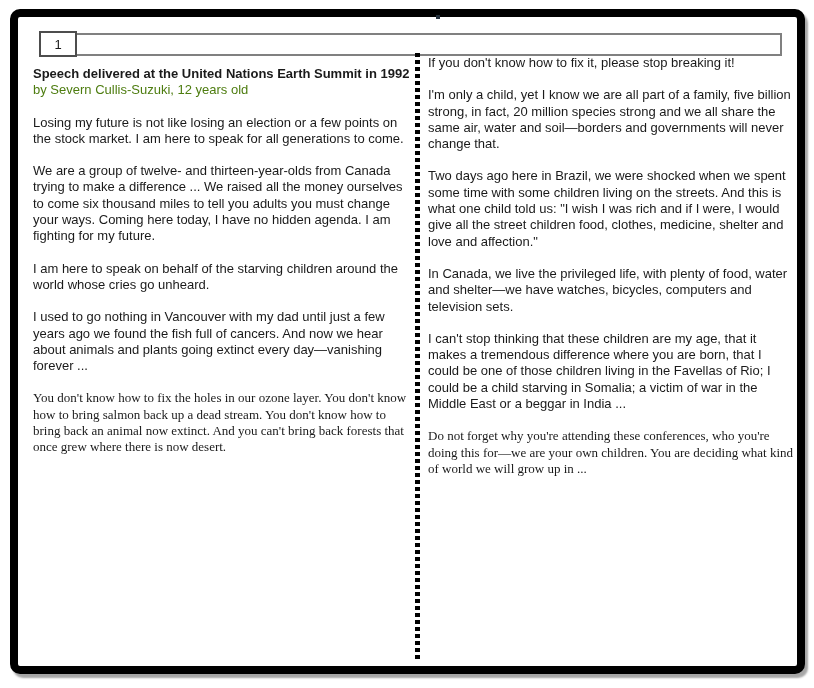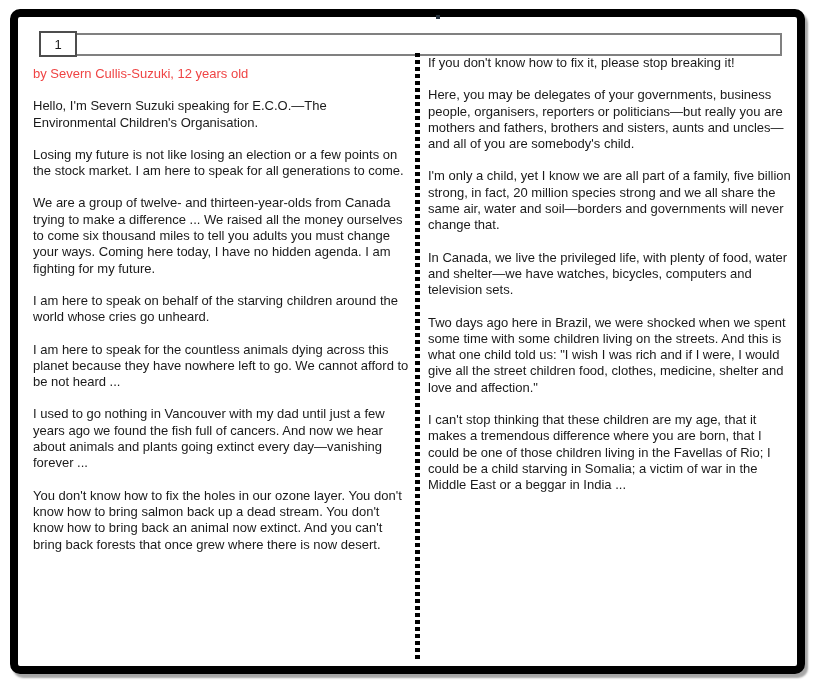--- a/index.html
+++ b/index.html
@@ -39,64 +39,63 @@
   }
   .col-left  { width:377px; padding-top:13px; }
   .col-right { flex:1; padding-top:2px; margin-left:8px; padding-right:2px; }
 
   .divider {
     width:5px; margin-left:5px; flex:0 0 5px;
     background:repeating-linear-gradient(180deg, #000 0px, #000 4px, #fff 4px, #fff 7px);
   }
 
   .doc-title { font-size:13px; font-weight:bold; color:#1a1a1a; line-height:16.3px; }
-  .doc-byline { font-size:13px; color:#ef4444; line-height:16.3px; margin-bottom:16px; }
+  .doc-byline { font-size:13px; color:#4d7c0f; line-height:16.3px; margin-bottom:16px; }
   .col-left p, .col-right p {
     font-size:13px; color:#1a1a1a; line-height:16.3px; margin:0 0 16px 0;
   }
-  .col-left p:last-child, .col-right p:last-child { margin-bottom:0; }
+  .col-left p:last-child, .col-right p:last-child { margin-bottom:0;font-family:Liberation Serif, serif; }
 </style>
 </head>
 <body>
 
 <div class="canvas">
   <div class="stray-mark"></div>
 
   <div class="frame">
 
     <div class="topbar">
       <div class="qnum-box">
         <span>1</span>
       </div>
       <input class="answer-bar" type="text" value="" style="">
     </div>
 
     <div class="columns">
 
       <div class="col-left">
+        <div class="doc-title">Speech delivered at the United Nations Earth Summit in 1992</div>
         <div class="doc-byline">by Severn Cullis-Suzuki, 12 years old</div>
         <div>
-            <p>Hello, I'm Severn Suzuki speaking for E.C.O.—The Environmental Children's Organisation.</p>
             <p>Losing my future is not like losing an election or a few points on the stock market. I am here to speak for all generations to come.</p>
             <p>We are a group of twelve- and thirteen-year-olds from Canada trying to make a difference ... We raised all the money ourselves to come six thousand miles to tell you adults you must change your ways. Coming here today, I have no hidden agenda. I am fighting for my future.</p>
             <p>I am here to speak on behalf of the starving children around the world whose cries go unheard.</p>
-            <p>I am here to speak for the countless animals dying across this planet because they have nowhere left to go. We cannot afford to be not heard ...</p>
             <p>I used to go nothing in Vancouver with my dad until just a few years ago we found the fish full of cancers. And now we hear about animals and plants going extinct every day—vanishing forever ...</p>
             <p>You don't know how to fix the holes in our ozone layer. You don't know how to bring salmon back up a dead stream. You don't know how to bring back an animal now extinct. And you can't bring back forests that once grew where there is now desert.</p>
           </div>
       </div>
 
       <div class="divider"></div>
 
       <div class="col-right">
         <div>
             <p>If you don't know how to fix it, please stop breaking it!</p>
-            <p>Here, you may be delegates of your governments, business people, organisers, reporters or politicians—but really you are mothers and fathers, brothers and sisters, aunts and uncles—and all of you are somebody's child.</p>
             <p>I'm only a child, yet I know we are all part of a family, five billion strong, in fact, 20 million species strong and we all share the same air, water and soil—borders and governments will never change that.</p>
+            <p>Two days ago here in Brazil, we were shocked when we spent some time with some children living on the streets. And this is what one child told us: "I wish I was rich and if I were, I would give all the street children food, clothes, medicine, shelter and love and affection."</p>
             <p>In Canada, we live the privileged life, with plenty of food, water and shelter—we have watches, bicycles, computers and television sets.</p>
-            <p>Two days ago here in Brazil, we were shocked when we spent some time with some children living on the streets. And this is what one child told us: "I wish I was rich and if I were, I would give all the street children food, clothes, medicine, shelter and love and affection."</p>
             <p>I can't stop thinking that these children are my age, that it makes a tremendous difference where you are born, that I could be one of those children living in the Favellas of Rio; I could be a child starving in Somalia; a victim of war in the Middle East or a beggar in India ...</p>
+            <p>Do not forget why you're attending these conferences, who you're doing this for—we are your own children. You are deciding what kind of world we will grow up in ...</p>
           </div>
       </div>
 
     </div>
   </div>
 </div>
 
 </body></html>

